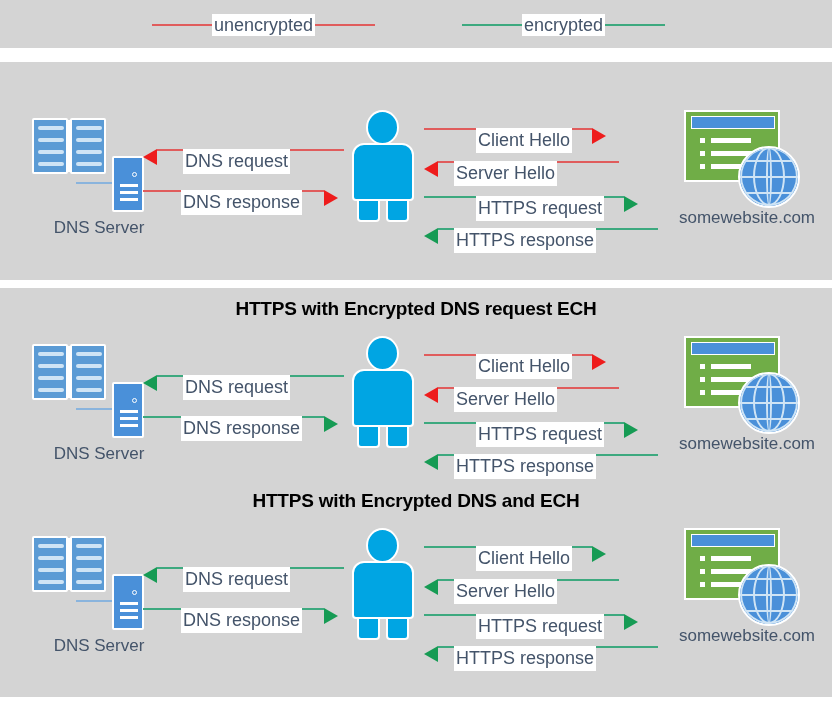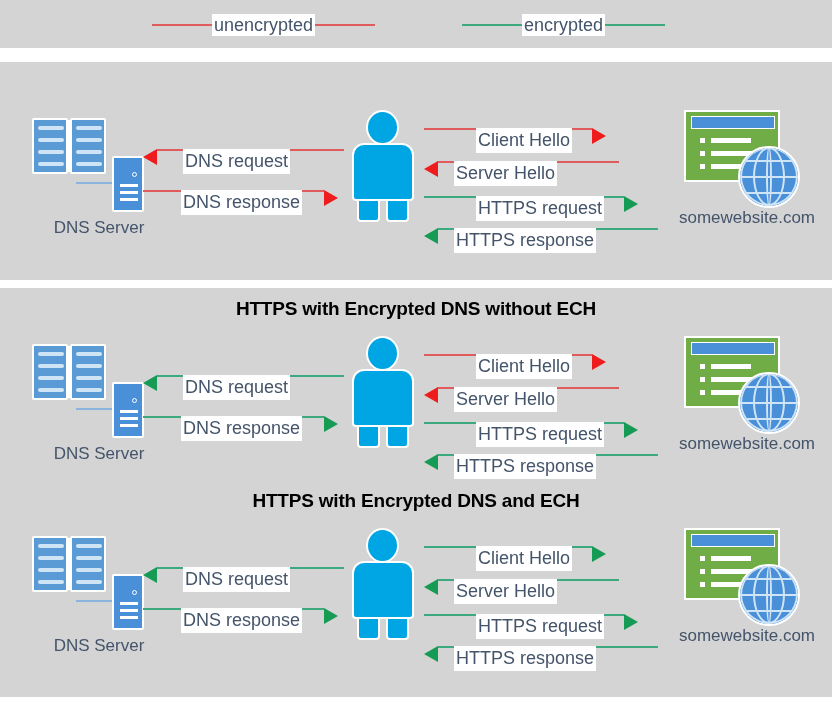--- a/index.html
+++ b/index.html
@@ -234,21 +234,21 @@
       <div class="head right" style="color: rgb(22, 155, 84);"></div>
     </div>
     <div class="flow" style="left: 424px; top: 166px;">
       <div class="head left" style="color: rgb(22, 155, 84);"></div>
       <div class="seg" style="width: 16px; background: rgb(61, 169, 127);"></div>
       <div class="lbl" style="color: rgb(68, 84, 106);">HTTPS response</div>
       <div class="seg" style="width: 62px; background: rgb(61, 169, 127);"></div>
     </div>
   </div>
 <div class="panel" id="panel-2">
-    <div class="panel-title" style="top: 10px; color: rgb(0, 0, 0);">HTTPS with Encrypted DNS without ECH</div>
+    <div class="panel-title" style="top: 10px; color: rgb(0, 0, 0);">HTTPS with Encrypted DNS request ECH</div>
     <div class="figure dns-group" style="left: 24px; top: 52px;">
       <div class="book">
         <div class="book-half left" style="background: rgb(91, 155, 213);">
           <div class="book-line" style="top:6px"></div>
           <div class="book-line" style="top:18px"></div>
           <div class="book-line" style="top:30px"></div>
           <div class="book-line" style="top:42px"></div>
         </div>
         <div class="book-half right" style="background: rgb(91, 155, 213);">
           <div class="book-line" style="top:6px"></div>

